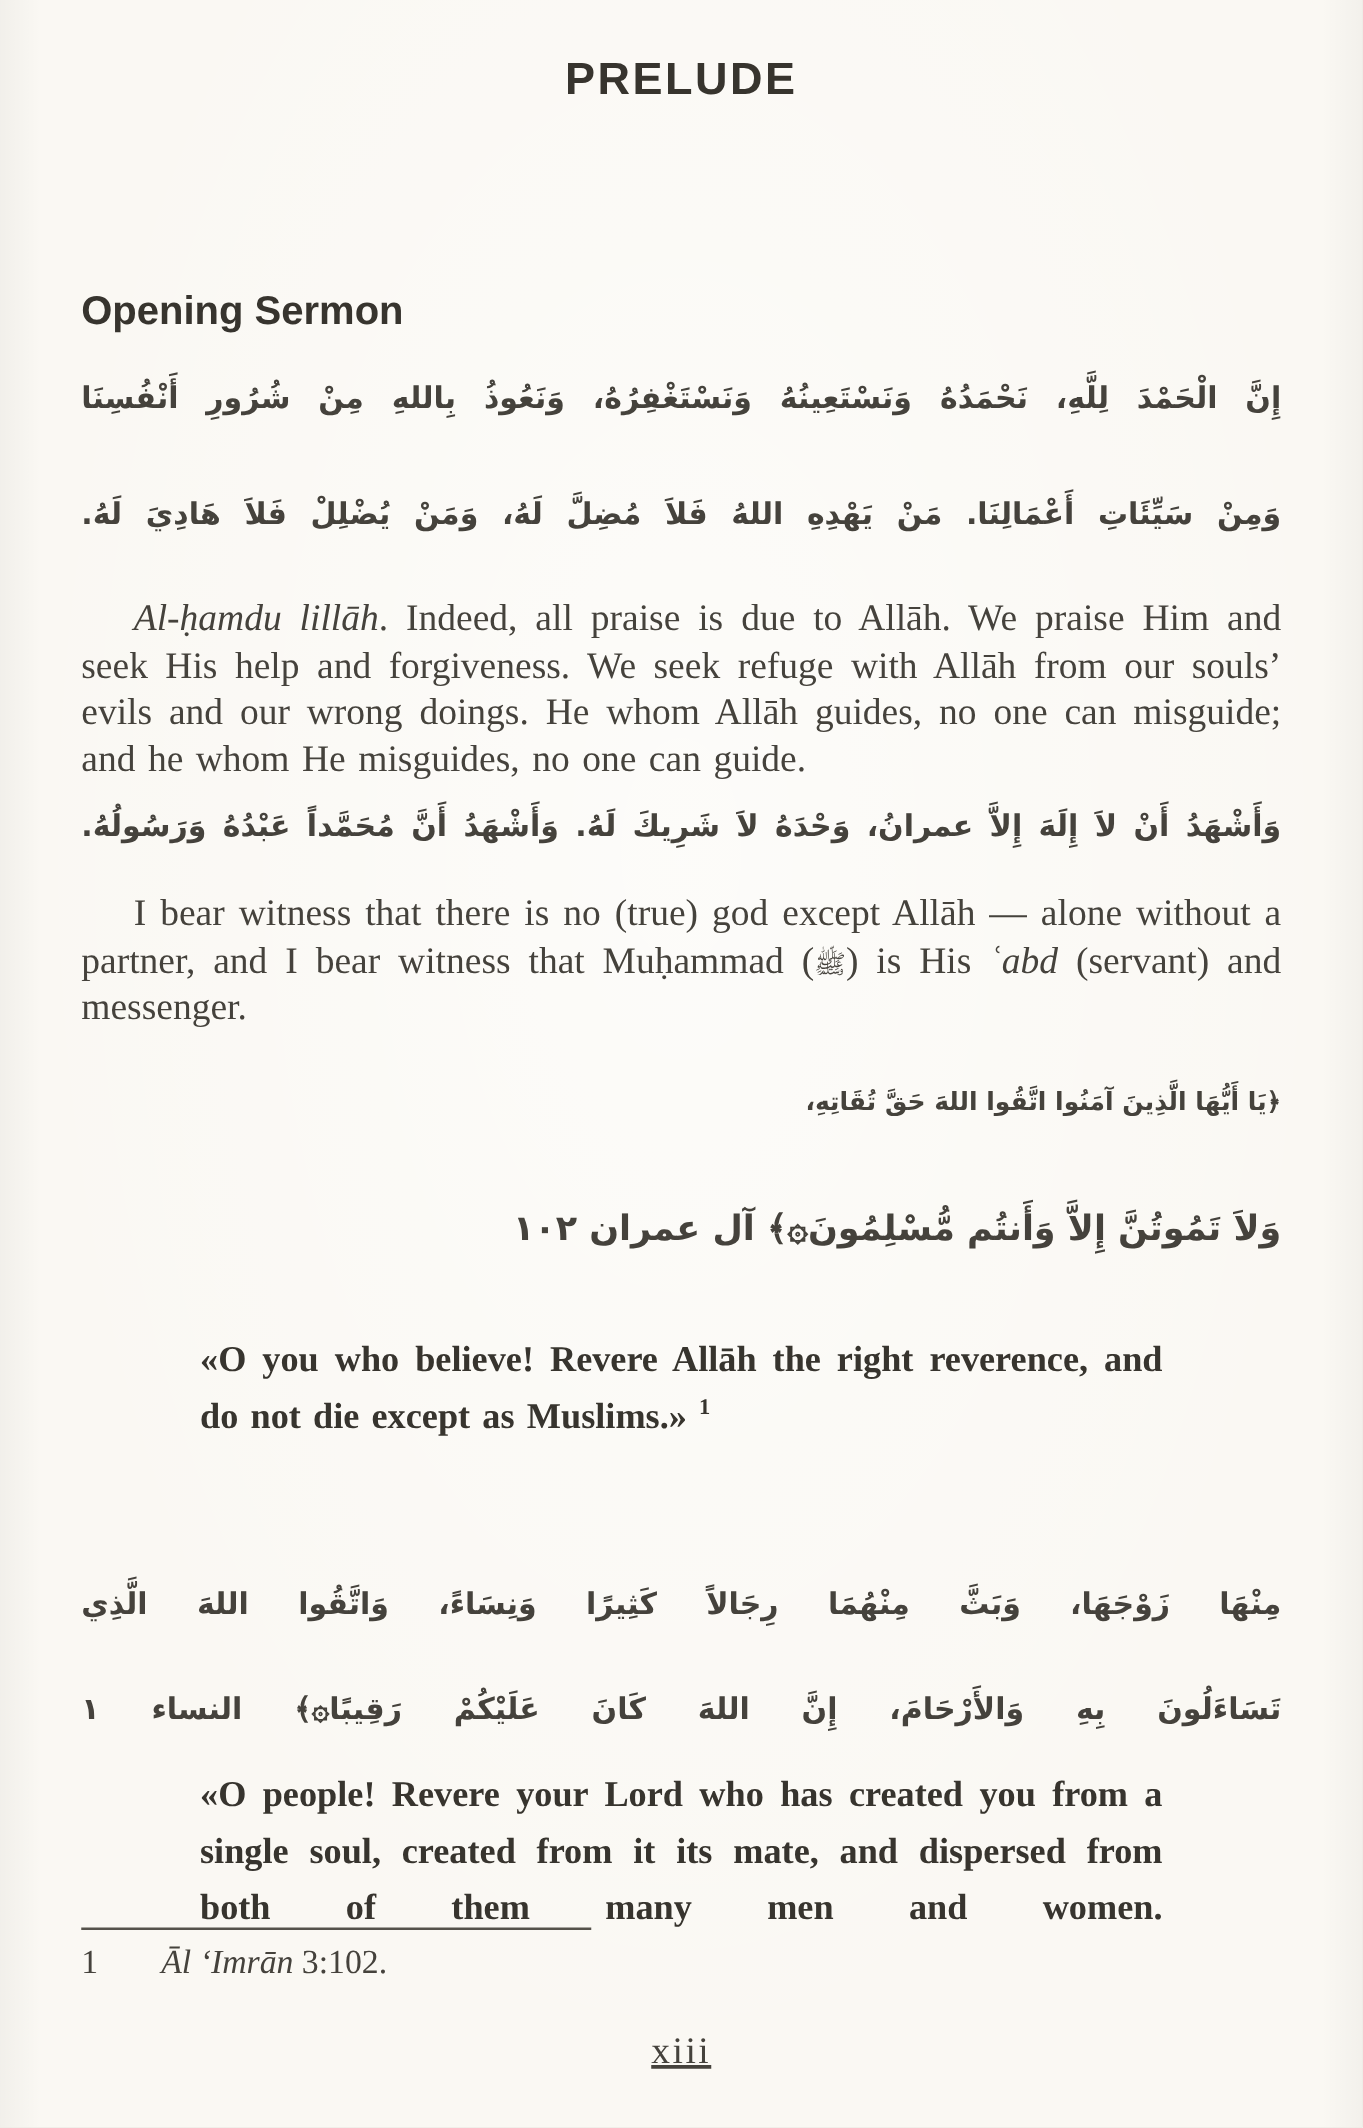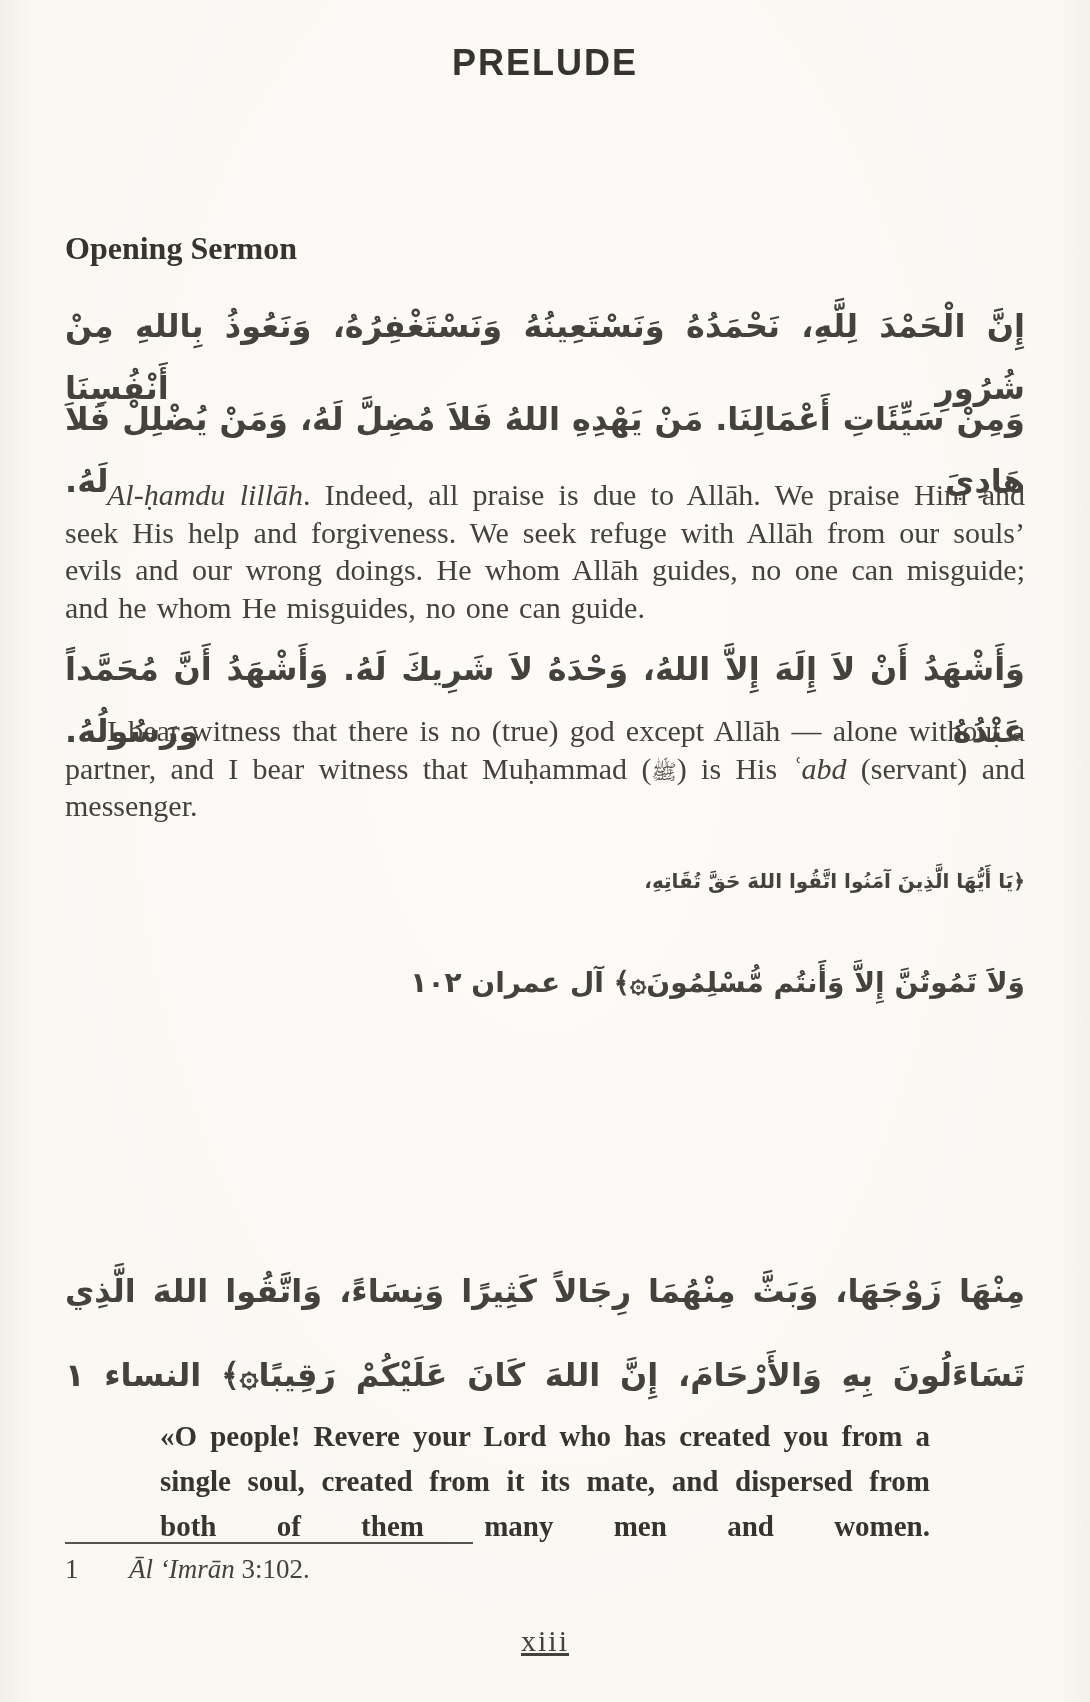--- a/index.html
+++ b/index.html
@@ -10,26 +10,26 @@
     background-image:radial-gradient(ellipse at 50% 40%, rgba(255,255,255,.55), rgba(0,0,0,0) 70%),
                      linear-gradient(90deg, rgba(0,0,0,.035), rgba(0,0,0,0) 3%, rgba(0,0,0,0) 97%, rgba(0,0,0,.03));
     font-family:"Liberation Serif", serif; color:var(--ink); overflow:hidden;
   }
   .abs { position:absolute; left:65px; width:960px; }
   .title {
     font-family:"Liberation Sans", sans-serif; font-weight:bold; font-size:36px;
     letter-spacing:2px; text-align:center; color:var(--inkBold); top:42px;
   }
   .section {
-    font-family:Liberation Serif, serif; font-weight:bold; font-size:32px;
+    font-family:Liberation Sans, sans-serif; font-weight:bold; font-size:32px;
     color:var(--inkBold); top:230px;
   }
   .ar {
     font-family:"DejaVu Sans", sans-serif; font-weight:bold; direction:rtl;
-    font-size:32px; line-height:1.95; color:var(--ink);
+    font-size:24px; line-height:1.95; color:var(--ink);
   }
   .ar.j { text-align:justify; text-align-last:justify; }
   .ar.r { text-align:right; white-space:nowrap; }
   .en { font-size:30px; line-height:37.5px; text-align:justify; word-spacing:2.5px; }
   .indent { text-indent:42px; }
   .it { font-style:italic; }
   .seal { font-size:21px; line-height:1; }
   .bq {
     left:160px; width:770px; font-weight:bold; font-size:29px; line-height:45px;
     text-align:justify; word-spacing:2.5px; color:var(--inkBold);
@@ -49,28 +49,29 @@
   <div class="abs title">PRELUDE</div>
 
   <div class="abs section">Opening Sermon</div>
 
   <div class="abs ar j" style="top:295px">إِنَّ الْحَمْدَ لِلَّهِ، نَحْمَدُهُ وَنَسْتَعِينُهُ وَنَسْتَغْفِرُهُ، وَنَعُوذُ بِاللهِ مِنْ شُرُورِ أَنْفُسِنَا</div>
 
   <div class="abs ar j" style="top:388px">وَمِنْ سَيِّئَاتِ أَعْمَالِنَا. مَنْ يَهْدِهِ اللهُ فَلاَ مُضِلَّ لَهُ، وَمَنْ يُضْلِلْ فَلاَ هَادِيَ لَهُ.</div>
 
   <div class="abs en indent" style="top:476px"><span class="it">Al-ḥamdu lillāh</span><span>. Indeed, all praise is due to Allāh. We praise Him and seek His help and forgiveness. We seek refuge with Allāh from our souls’ evils and our wrong doings. He whom Allāh guides, no one can misguide; and he whom He misguides, no one can guide.</span></div>
 
-  <div class="abs ar j" style="top:638px">وَأَشْهَدُ أَنْ لاَ إِلَهَ إِلاَّ اللهُ، وَحْدَهُ لاَ شَرِيكَ لَهُ. وَأَشْهَدُ أَنَّ مُحَمَّداً عَبْدُهُ وَرَسُولُهُ.</div>
+  <div class="abs ar j" style="top:638px">وَأَشْهَدُ أَنْ لاَ إِلَهَ إِلاَّ عمرانُ، وَحْدَهُ لاَ شَرِيكَ لَهُ. وَأَشْهَدُ أَنَّ مُحَمَّداً عَبْدُهُ وَرَسُولُهُ.</div>
 
   <div class="abs en indent" style="top:712px"><span>I bear witness that there is no (true) god except Allāh — alone without a partner, and I bear witness that Muḥammad (</span><span class="seal">ﷺ</span><span>) is His </span><span class="it">ʿabd</span><span> (servant) and messenger.</span></div>
 
   <div class="abs ar r" style="top:862px; padding-right:28px; font-size:20px">﴿يَا أَيُّهَا الَّذِينَ آمَنُوا اتَّقُوا اللهَ حَقَّ تُقَاتِهِ،</div>
 
   <div class="abs ar r" style="top:956px; padding-right:90px; font-size:28px">وَلاَ تَمُوتُنَّ إِلاَّ وَأَنتُم مُّسْلِمُونَ۞﴾ آل عمران ١٠٢</div>
 
+  <div class="abs bq" style="top:1066px"><span>«O you who believe! Revere Allāh the right reverence, and do not die except as Muslims.» </span><span class="fnref">1</span></div>
 
 
   <div class="abs ar j" style="top:1260px">مِنْهَا زَوْجَهَا، وَبَثَّ مِنْهُمَا رِجَالاً كَثِيرًا وَنِسَاءً، وَاتَّقُوا اللهَ الَّذِي</div>
 
   <div class="abs ar j" style="top:1344px">تَسَاءَلُونَ بِهِ وَالأَرْحَامَ، إِنَّ اللهَ كَانَ عَلَيْكُمْ رَقِيبًا۞﴾ النساء ١</div>
 
   <div class="abs bq jl" style="top:1414px">«O people! Revere your Lord who has created you from a single soul, created from it its mate, and dispersed from both of them many men and women.</div>
 
   <div class="abs rule"></div>
 

